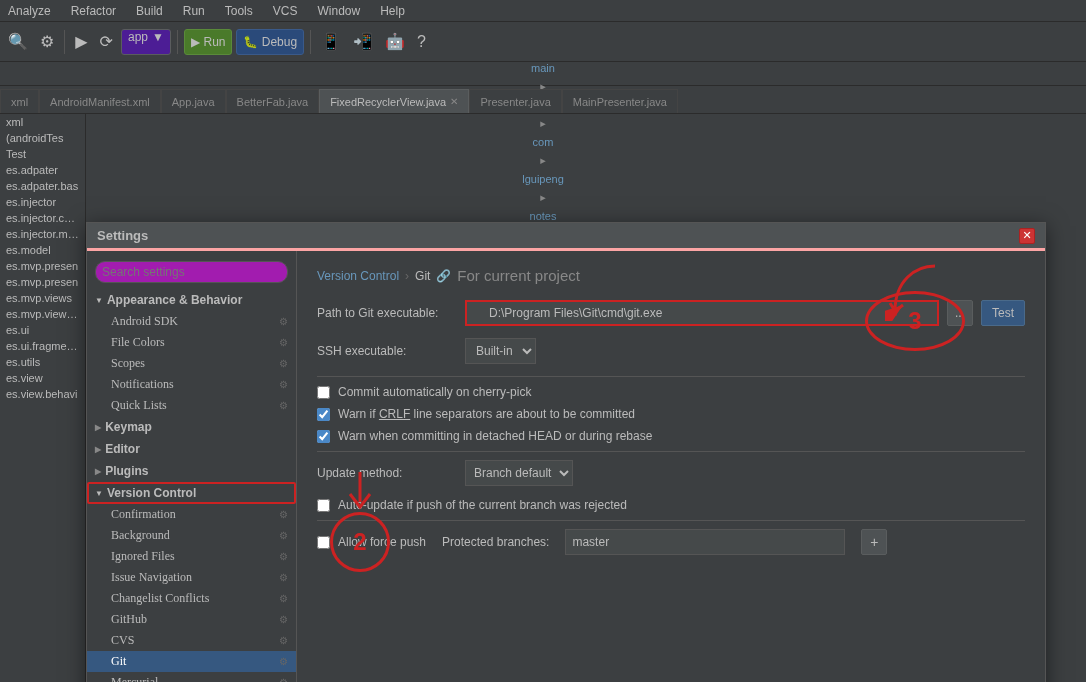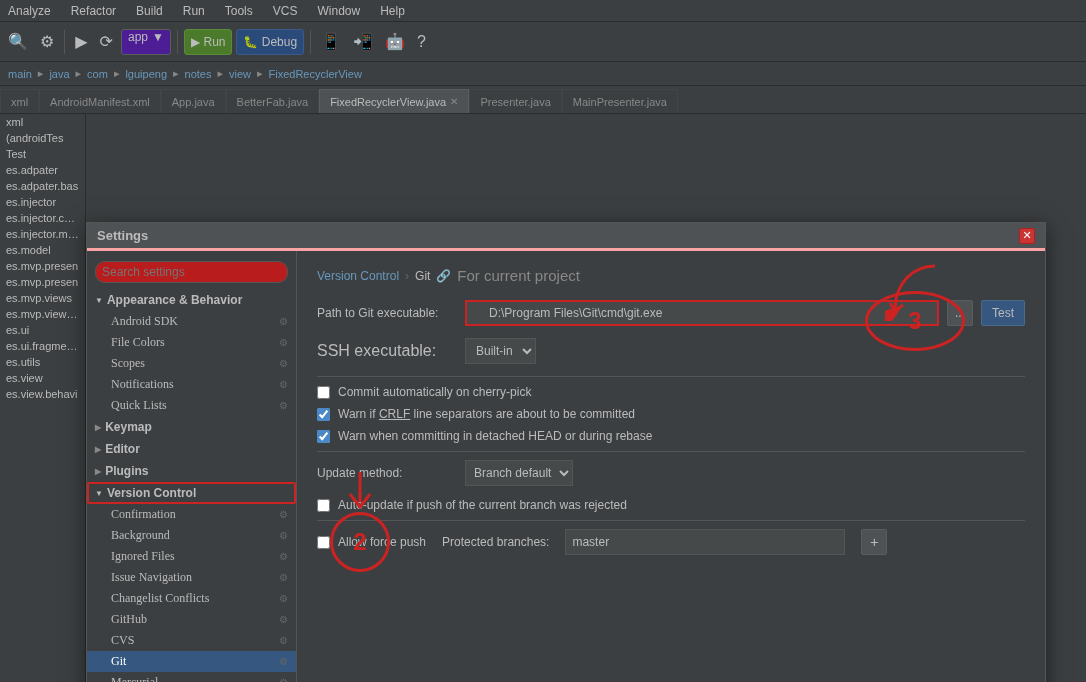--- a/index.html
+++ b/index.html
@@ -69,20 +69,21 @@
     .nav-bar {
       background: #3c3f41;
       height: 24px;
       display: flex;
       align-items: center;
       padding: 0 8px;
       gap: 6px;
       border-bottom: 1px solid #2b2b2b;
       font-size: 11px;
       color: #888;
+      flex-direction: column;
     }
     .nav-item { color: #6897bb; cursor: pointer; }
 
     
     .tabs-bar {
       background: #3c3f41;
       height: 28px;
       display: flex;
       align-items: flex-end;
       border-bottom: 1px solid #2b2b2b;
@@ -189,21 +190,21 @@
       border-right: 1px solid #555;
       overflow-y: auto;
       padding: 4px 0;
     }
 
     .search-box {
       padding: 6px 8px;
     }
     .search-input {
       width: 100%;
-      background: #b91c1c;
+      background: #a21caf;
       border: 1px solid #555;
       color: #bbbbbb;
       padding: 3px 6px;
       font-size: 12px;
       border-radius: 10px;
       outline: none;
     }
 
     .sidebar-section-header {
       padding: 4px 8px;
@@ -334,21 +335,21 @@
     }
     .checkbox-label u { text-decoration: underline; }
 
     
     .ssh-row {
       display: flex;
       align-items: center;
       margin-bottom: 12px;
       gap: 8px;
     }
-    .ssh-label { font-size: 16px; color: #bbbbbb; min-width: 140px; }
+    .ssh-label { font-size: 12px; color: #bbbbbb; min-width: 140px; }
     .select-box {
       background: #45494a;
       border: 1px solid #555;
       color: #bbbbbb;
       padding: 2px 6px;
       font-size: 12px;
       height: 26px;
       outline: none;
       cursor: pointer;
     }

